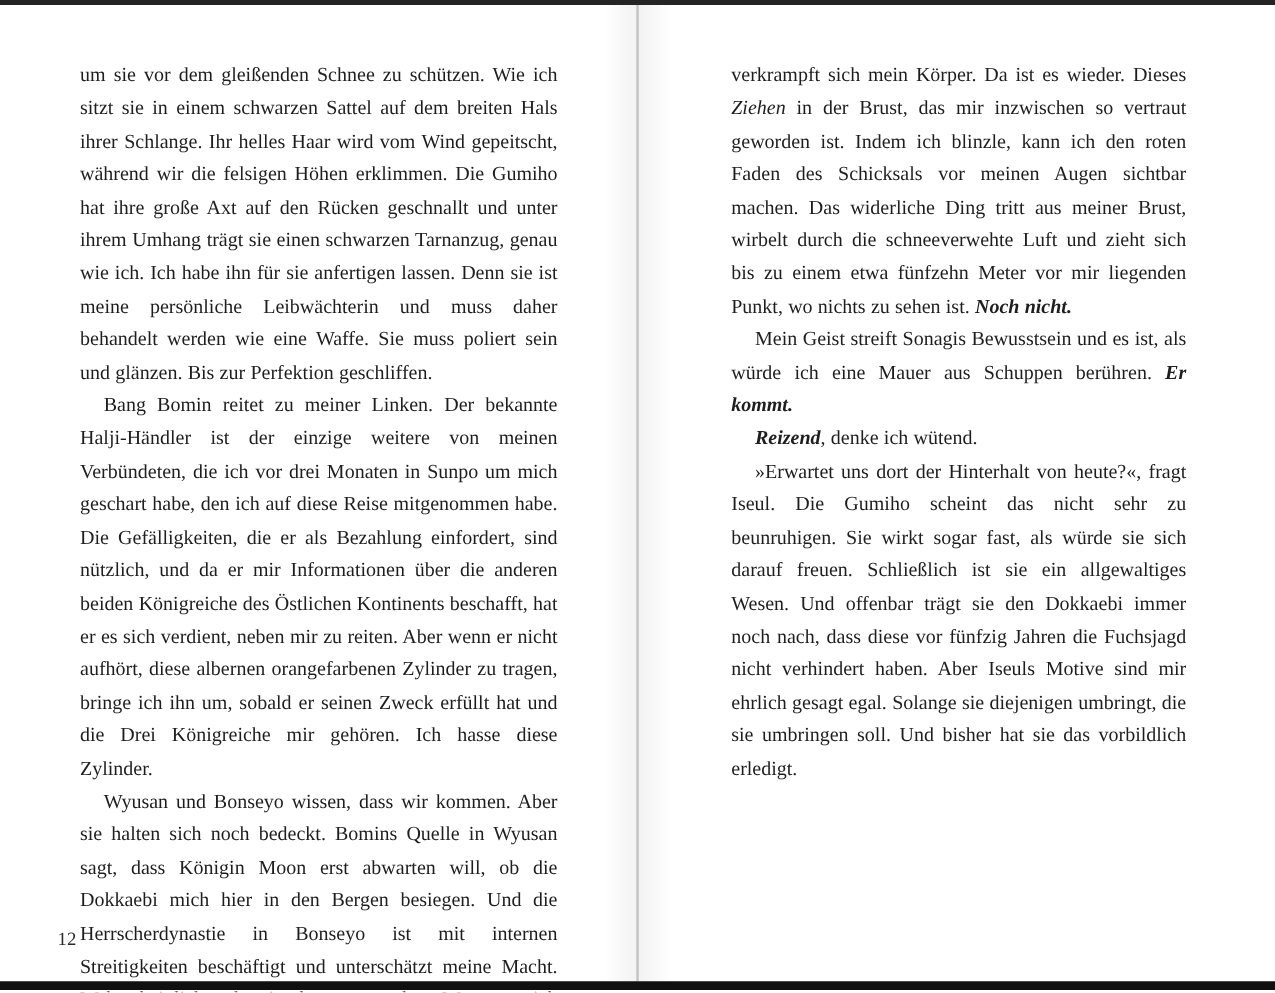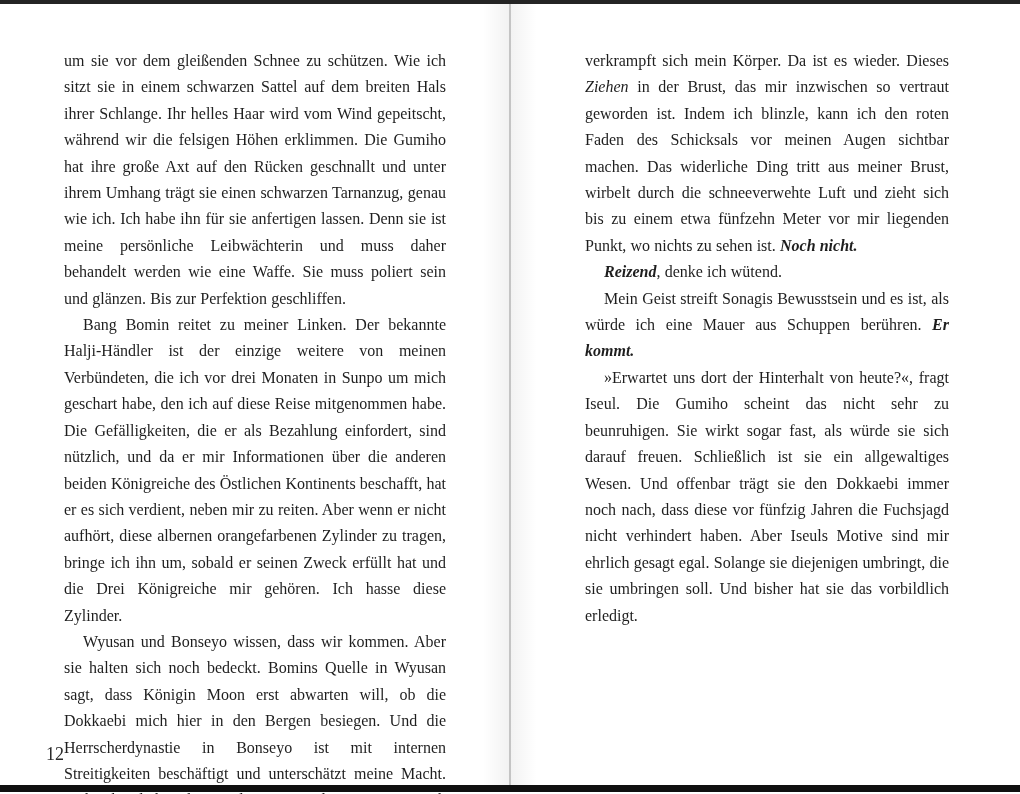--- a/index.html
+++ b/index.html
@@ -71,21 +71,21 @@
   .para {
     margin: 0;
     padding: 0;
   }
   .para.indent { text-indent: 19px; }
   .run-italic { font-style: italic; }
   .run-bold-italic { font-style: italic; font-weight: 700; }
   .page-number {
     position: absolute;
     top: 740px;
-    font-size: 18px;
+    font-size: 15px;
     color: #2a2a2a;
   }
   .page.left  .page-number { left: 46px; }
   .page.right .page-number { right: 50px; }
 </style>
 </head>
 <body>
 
 <div class="screen">
 
@@ -100,22 +100,22 @@
     <div class="page-number">12</div>
   </div>
 
   <div class="gutter-shade-left"></div>
   <div class="gutter"></div>
   <div class="gutter-shade-right"></div>
 
   <div class="page right">
     <div class="page-text" lang="de">
         <p class="para"><span>verkrampft sich mein Körper. Da ist es wieder. Dieses </span><span class="run-italic">Ziehen</span><span> in der Brust, das mir inzwischen so vertraut geworden ist. Indem ich blinzle, kann ich den roten Faden des Schicksals vor meinen Augen sichtbar machen. Das widerliche Ding tritt aus meiner Brust, wirbelt durch die schneeverwehte Luft und zieht sich bis zu einem etwa fünfzehn Meter vor mir liegenden Punkt, wo nichts zu sehen ist. </span><span class="run-bold-italic">Noch nicht.</span></p>
+        <p class="para indent"><span>Mein Geist streift Sonagis Bewusstsein und es ist, als würde ich eine Mauer aus Schuppen berühren. </span><span class="run-bold-italic">Er kommt.</span></p>
         <p class="para indent"><span class="run-bold-italic">Reizend</span><span>, denke ich wütend.</span></p>
-        <p class="para indent"><span>Mein Geist streift Sonagis Bewusstsein und es ist, als würde ich eine Mauer aus Schuppen berühren. </span><span class="run-bold-italic">Er kommt.</span></p>
         <p class="para indent"><span>»Erwartet uns dort der Hinterhalt von heute?«, fragt Iseul. Die Gumiho scheint das nicht sehr zu beunruhigen. Sie wirkt sogar fast, als würde sie sich darauf freuen. Schließlich ist sie ein allgewaltiges Wesen. Und offenbar trägt sie den Dokkaebi immer noch nach, dass diese vor fünfzig Jahren die Fuchsjagd nicht verhindert haben. Aber Iseuls Motive sind mir ehrlich gesagt egal. Solange sie diejenigen umbringt, die sie umbringen soll. Und bisher hat sie das vorbildlich erledigt.</span></p>
       </div>
     <div class="page-number">17</div>
   </div>
 
   <div class="edge-bar bottom"></div>
 
 </div>
 
 </body></html>

